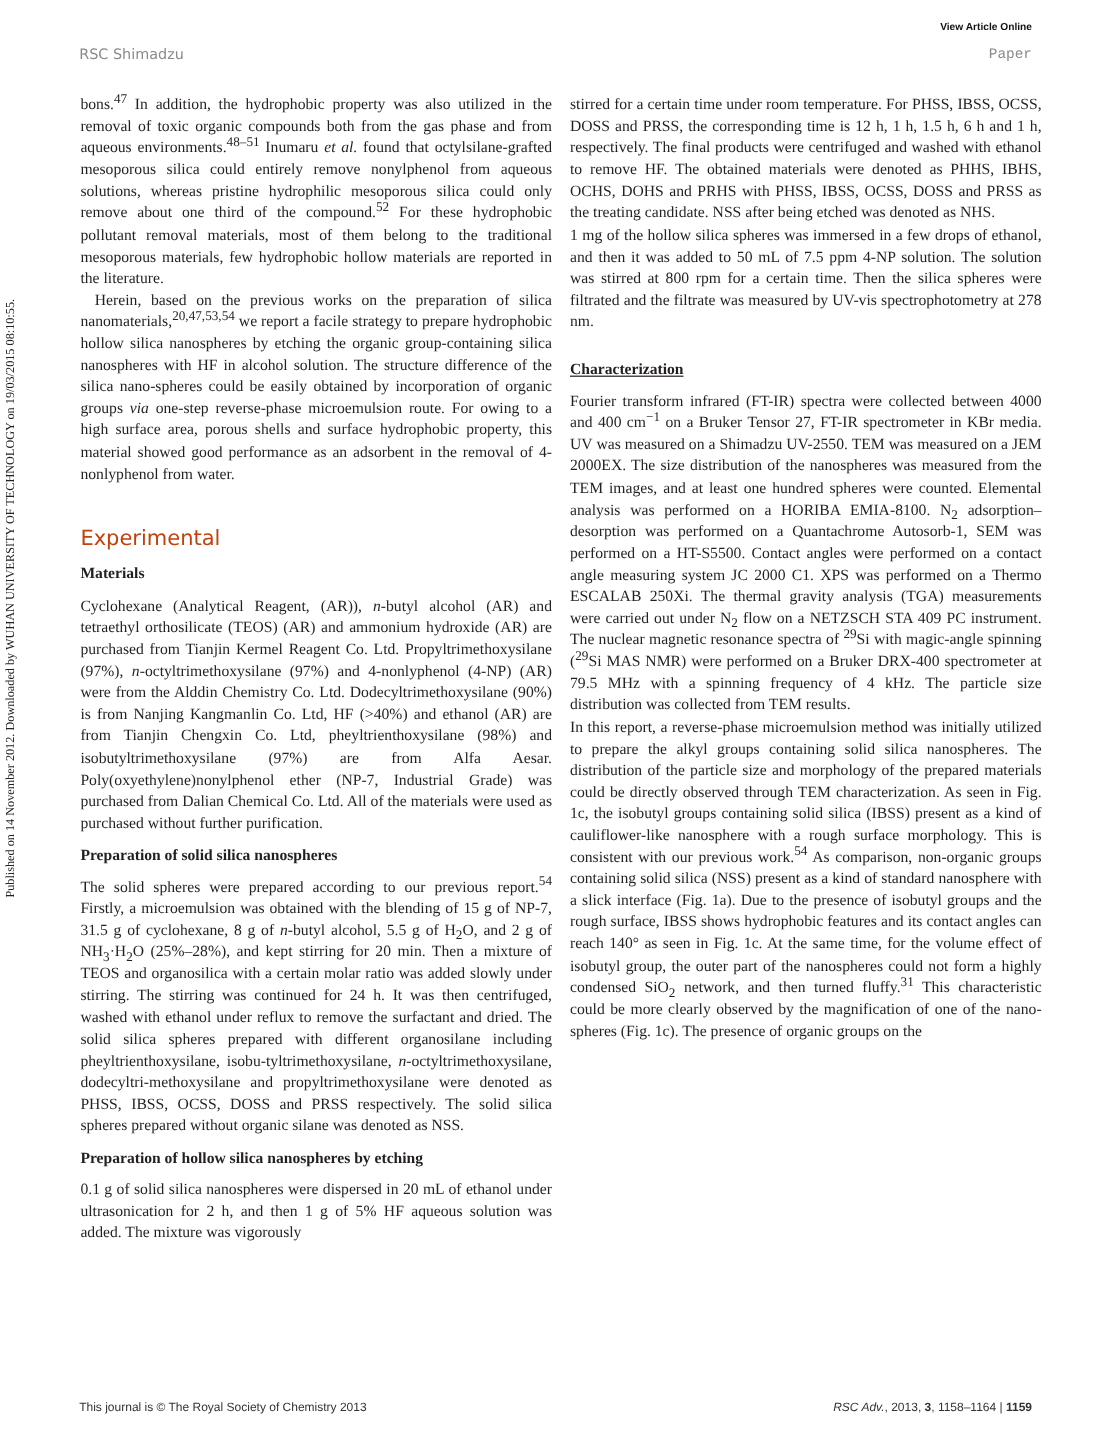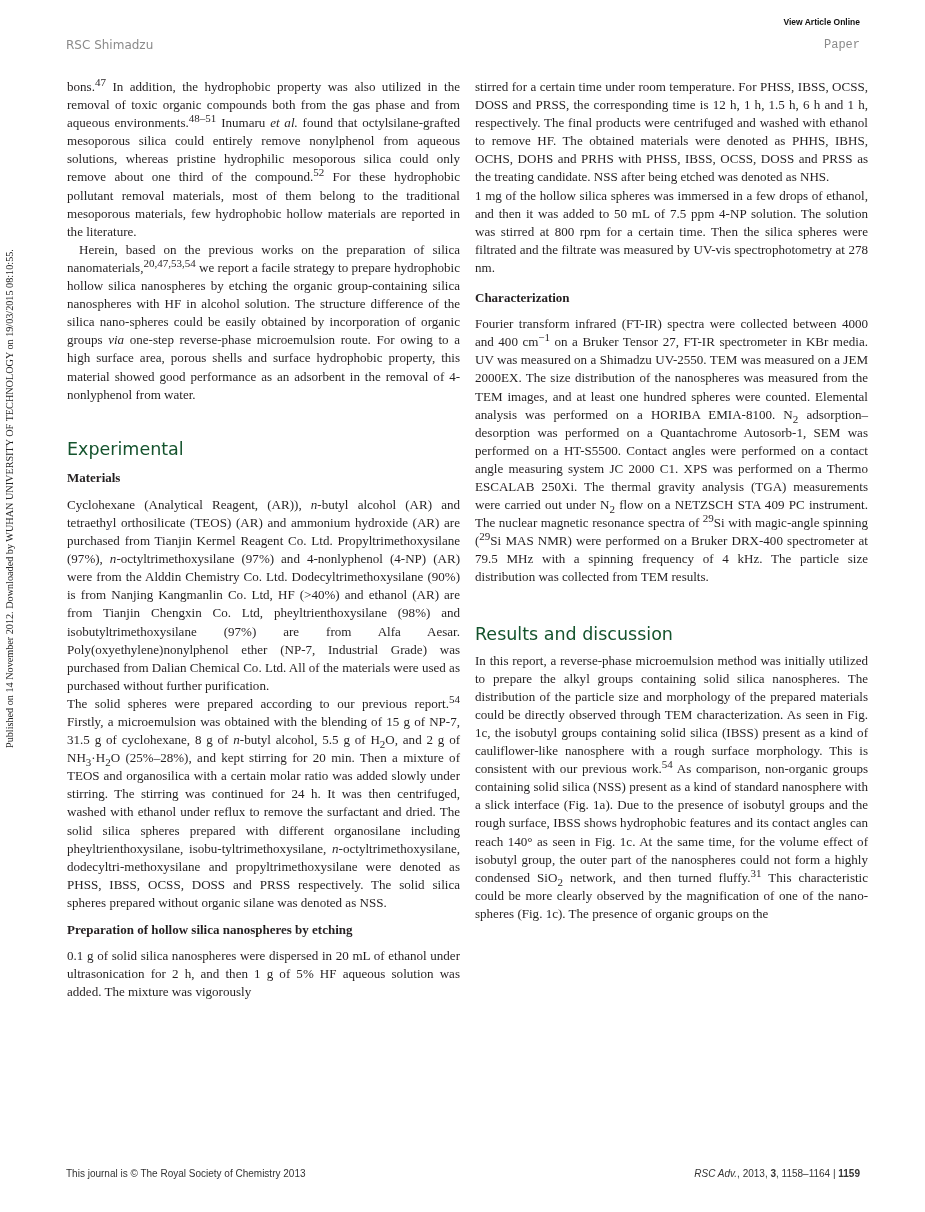--- a/index.html
+++ b/index.html
@@ -13,21 +13,21 @@
     .view-online { position: absolute; right: 65px; top: 17px; font-family: "Liberation Sans", sans-serif; font-size: 8.5px; font-weight: bold; color: #111; }
     .running-head { position: absolute; top: 38px; font-family: "DejaVu Sans", sans-serif; font-size: 12px; color: #8a8a8a; }
     .rh-left { left: 66px; }
     .rh-right { right: 65px; font-family: Liberation Mono, monospace; }
     .col { position: absolute; top: 78px; width: 393px; font-family: "Liberation Serif", serif; font-size: 13.05px; line-height: 18.1px; text-align: justify; color: #231f20; }
     .col-left { left: 67px; }
     .col-right { left: 475px; }
     .col p { margin: 0; }
     .indent { text-indent: 12px; }
     sup, sub { font-size: 11px; line-height: 0; }
-    .section-title { font-family: "DejaVu Sans", sans-serif; font-size: 17.5px; font-weight: normal; margin: 0; color: #14532d; }
+    .section-title { font-family: "DejaVu Sans", sans-serif; font-size: 17.5px; font-weight: normal; margin: 0; color: #c2410c; }
     .subsection-title { font-family: "Liberation Serif", serif; font-size: 13px; font-weight: bold; margin: 0; }
     .footer { position: absolute; top: 1168px; font-family: "Liberation Sans", sans-serif; font-size: 10px; color: #333; }
     .footer-left { left: 66px; }
     .footer-right { right: 65px; }
     .bold { font-weight: bold; }
     .ital { font-style: italic; }
   </style>
 </head>
 <body>
 
@@ -40,32 +40,32 @@
 <div class="col col-left">
   <p><span>bons.</span><sup>47</sup><span> In addition, the hydrophobic property was also utilized in the removal of toxic organic compounds both from the gas phase and from aqueous environments.</span><sup>48–51</sup><span> Inumaru </span><span class="ital">et al.</span><span> found that octylsilane-grafted mesoporous silica could entirely remove nonylphenol from aqueous solutions, whereas pristine hydrophilic mesoporous silica could only remove about one third of the compound.</span><sup>52</sup><span> For these hydrophobic pollutant removal materials, most of them belong to the traditional mesoporous materials, few hydrophobic hollow materials are reported in the literature.</span></p>
 
   <p class="indent"><span>Herein, based on the previous works on the preparation of silica nanomaterials,</span><sup>20,47,53,54</sup><span> we report a facile strategy to prepare hydrophobic hollow silica nanospheres by etching the organic group-containing silica nanospheres with HF in alcohol solution. The structure difference of the silica nano-spheres could be easily obtained by incorporation of organic groups </span><span class="ital">via</span><span> one-step reverse-phase microemulsion route. For owing to a high surface area, porous shells and surface hydrophobic property, this material showed good performance as an adsorbent in the removal of 4-nonlyphenol from water.</span></p>
 
   <h2 class="section-title" style="margin-top:36px;">Experimental</h2>
 
   <h3 class="subsection-title" style="margin-top:11px; margin-bottom:9px;">Materials</h3>
   <p><span>Cyclohexane (Analytical Reagent, (AR)), </span><span class="ital">n</span><span>-butyl alcohol (AR) and tetraethyl orthosilicate (TEOS) (AR) and ammonium hydroxide (AR) are purchased from Tianjin Kermel Reagent Co. Ltd. Propyltrimethoxysilane (97%), </span><span class="ital">n</span><span>-octyltrimethoxysilane (97%) and 4-nonlyphenol (4-NP) (AR) were from the Alddin Chemistry Co. Ltd. Dodecyltrimethoxysilane (90%) is from Nanjing Kangmanlin Co. Ltd, HF (&gt;40%) and ethanol (AR) are from Tianjin Chengxin Co. Ltd, pheyltrienthoxysilane (98%) and isobutyltrimethoxysilane (97%) are from Alfa Aesar. Poly(oxyethylene)nonylphenol ether (NP-7, Industrial Grade) was purchased from Dalian Chemical Co. Ltd. All of the materials were used as purchased without further purification.</span></p>
 
+  <h3 class="subsection-title" style="margin-top:9px; margin-bottom:8px;">Preparation of solid silica nanospheres</h3>
   <p><span>The solid spheres were prepared according to our previous report.</span><sup>54</sup><span> Firstly, a microemulsion was obtained with the blending of 15 g of NP-7, 31.5 g of cyclohexane, 8 g of </span><span class="ital">n</span><span>-butyl alcohol, 5.5 g of H</span><sub>2</sub><span>O, and 2 g of NH</span><sub>3</sub><span>·H</span><sub>2</sub><span>O (25%–28%), and kept stirring for 20 min. Then a mixture of TEOS and organosilica with a certain molar ratio was added slowly under stirring. The stirring was continued for 24 h. It was then centrifuged, washed with ethanol under reflux to remove the surfactant and dried. The solid silica spheres prepared with different organosilane including pheyltrienthoxysilane, isobu-tyltrimethoxysilane, </span><span class="ital">n</span><span>-octyltrimethoxysilane, dodecyltri-methoxysilane and propyltrimethoxysilane were denoted as PHSS, IBSS, OCSS, DOSS and PRSS respectively. The solid silica spheres prepared without organic silane was denoted as NSS.</span></p>
 
   <h3 class="subsection-title" style="margin-top:9px; margin-bottom:8px;">Preparation of hollow silica nanospheres by etching</h3>
   <p>0.1 g of solid silica nanospheres were dispersed in 20 mL of ethanol under ultrasonication for 2 h, and then 1 g of 5% HF aqueous solution was added. The mixture was vigorously</p>
 </div>
 
 <div class="col col-right">
   <p>stirred for a certain time under room temperature. For PHSS, IBSS, OCSS, DOSS and PRSS, the corresponding time is 12 h, 1 h, 1.5 h, 6 h and 1 h, respectively. The final products were centrifuged and washed with ethanol to remove HF. The obtained materials were denoted as PHHS, IBHS, OCHS, DOHS and PRHS with PHSS, IBSS, OCSS, DOSS and PRSS as the treating candidate. NSS after being etched was denoted as NHS.</p>
 
   <p>1 mg of the hollow silica spheres was immersed in a few drops of ethanol, and then it was added to 50 mL of 7.5 ppm 4-NP solution. The solution was stirred at 800 rpm for a certain time. Then the silica spheres were filtrated and the filtrate was measured by UV-vis spectrophotometry at 278 nm.</p>
 
-  <h3 class="subsection-title" style="margin-top:12px; margin-bottom:8px;">Characterization</h3>
+  <h3 class="subsection-title" style="margin-top:22px; margin-bottom:8px;text-decoration:underline;">Characterization</h3>
   <p><span>Fourier transform infrared (FT-IR) spectra were collected between 4000 and 400 cm</span><sup>−1</sup><span> on a Bruker Tensor 27, FT-IR spectrometer in KBr media. UV was measured on a Shimadzu UV-2550. TEM was measured on a JEM 2000EX. The size distribution of the nanospheres was measured from the TEM images, and at least one hundred spheres were counted. Elemental analysis was performed on a HORIBA EMIA-8100. N</span><sub>2</sub><span> adsorption–desorption was performed on a Quantachrome Autosorb-1, SEM was performed on a HT-S5500. Contact angles were performed on a contact angle measuring system JC 2000 C1. XPS was performed on a Thermo ESCALAB 250Xi. The thermal gravity analysis (TGA) measurements were carried out under N</span><sub>2</sub><span> flow on a NETZSCH STA 409 PC instrument. The nuclear magnetic resonance spectra of </span><sup>29</sup><span>Si with magic-angle spinning (</span><sup>29</sup><span>Si MAS NMR) were performed on a Bruker DRX-400 spectrometer at 79.5 MHz with a spinning frequency of 4 kHz. The particle size distribution was collected from TEM results.</span></p>
 
-  <h2 class="section-title" style="margin-top:38px; margin-bottom:9px;">Results and discussion</h2>
   <p><span>In this report, a reverse-phase microemulsion method was initially utilized to prepare the alkyl groups containing solid silica nanospheres. The distribution of the particle size and morphology of the prepared materials could be directly observed through TEM characterization. As seen in Fig. 1c, the isobutyl groups containing solid silica (IBSS) present as a kind of cauliflower-like nanosphere with a rough surface morphology. This is consistent with our previous work.</span><sup>54</sup><span> As comparison, non-organic groups containing solid silica (NSS) present as a kind of standard nanosphere with a slick interface (Fig. 1a). Due to the presence of isobutyl groups and the rough surface, IBSS shows hydrophobic features and its contact angles can reach 140° as seen in Fig. 1c. At the same time, for the volume effect of isobutyl group, the outer part of the nanospheres could not form a highly condensed SiO</span><sub>2</sub><span> network, and then turned fluffy.</span><sup>31</sup><span> This characteristic could be more clearly observed by the magnification of one of the nano-spheres (Fig. 1c). The presence of organic groups on the</span></p>
 </div>
 
 <div class="footer footer-left">This journal is © The Royal Society of Chemistry 2013</div>
 <div class="footer footer-right"><span class="ital">RSC Adv.</span><span>, 2013, </span><span class="bold">3</span><span>, 1158–1164 | </span><span class="bold">1159</span></div>
 
 </body></html>

